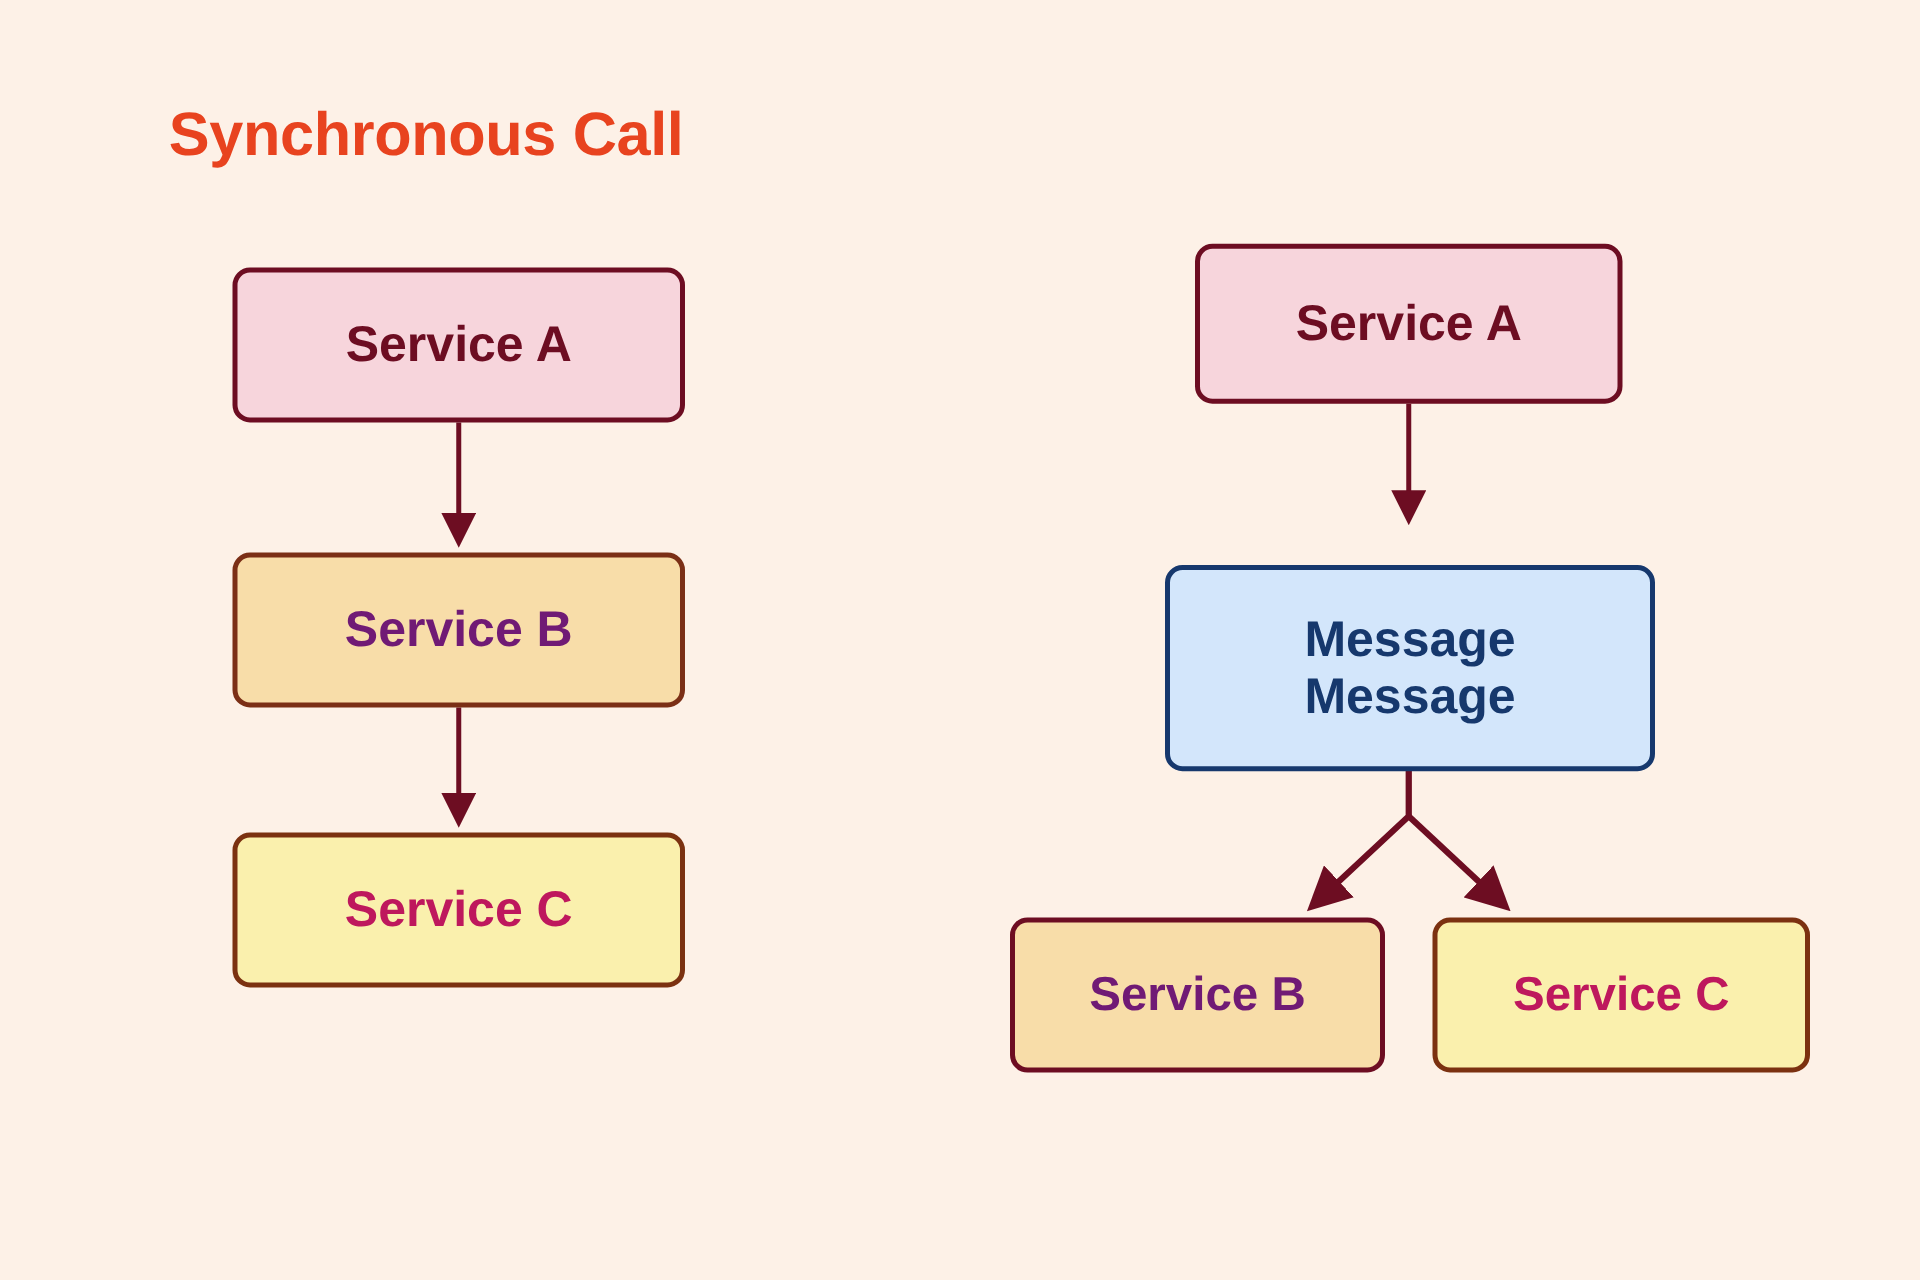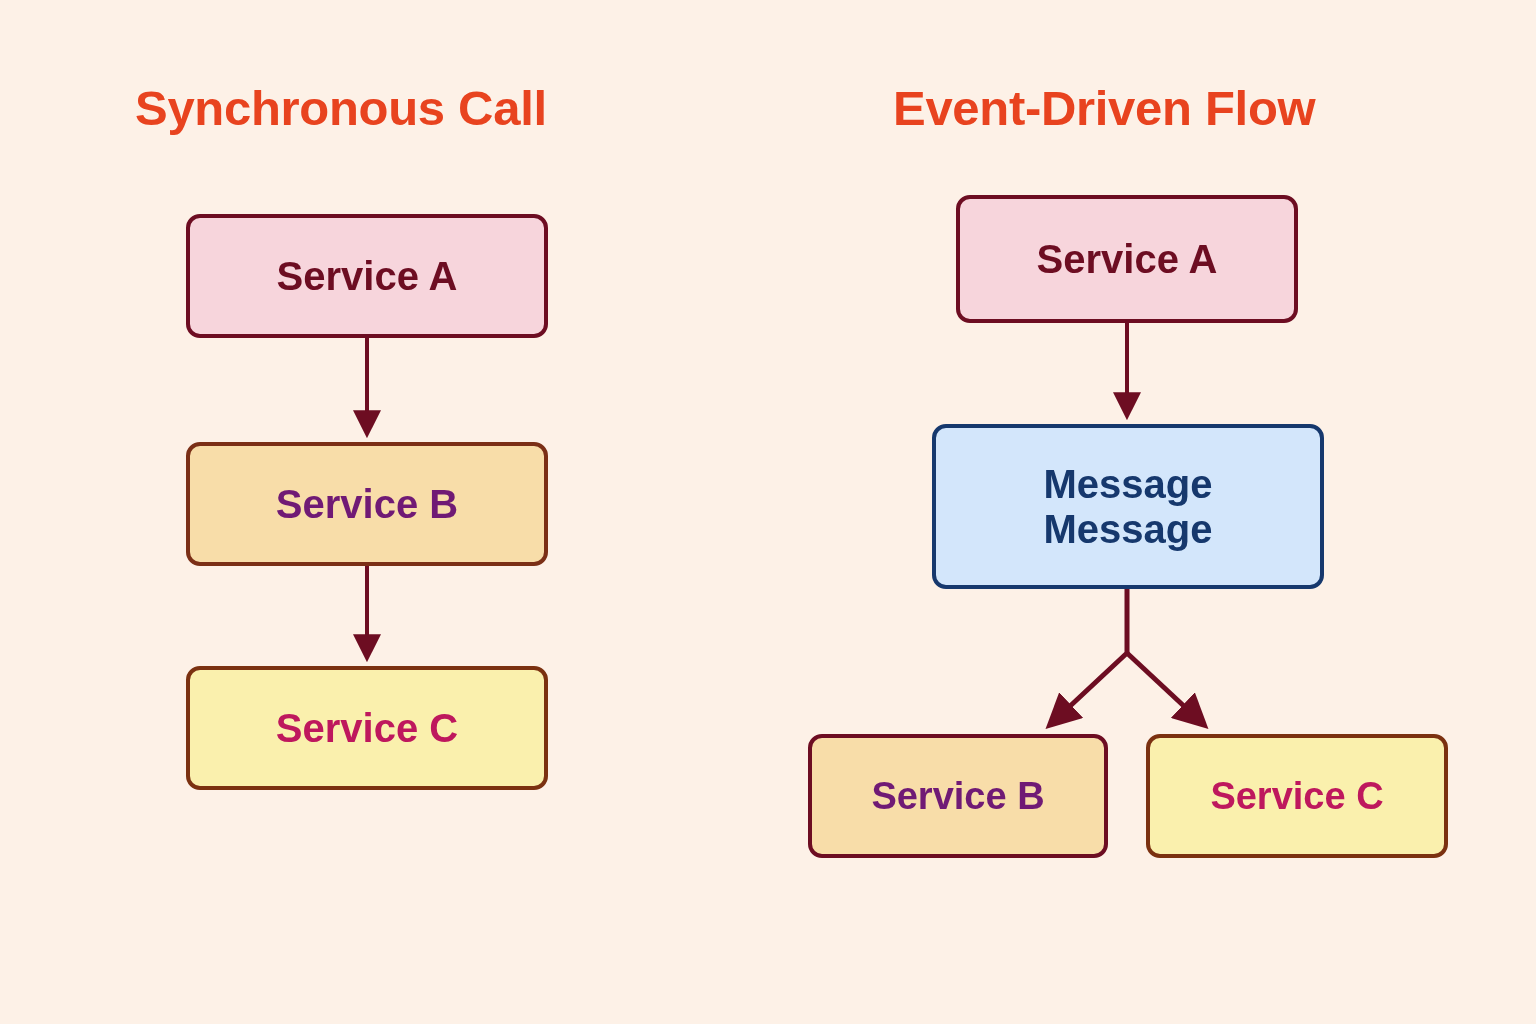--- a/index.html
+++ b/index.html
@@ -63,20 +63,21 @@
     background: #faf0ad;
     border-color: #7b3110;
     border-width: 4px;
     color: #be185d;
   }
   .node.blue {
     background: #d3e6fb;
     border-color: #16386d;
     border-width: 4px;
     color: #16386d;
+    margin-top: 28px;
   }
   .node.br-dark { border-color: #6d0d22; }
 
   
   #n-l-a { left: 186px; top: 214px;  width: 362px; height: 124px; font-size: 40px; }
   #n-l-b { left: 186px; top: 442px;  width: 362px; height: 124px; font-size: 40px; }
   #n-l-c { left: 186px; top: 666px;  width: 362px; height: 124px; font-size: 40px; }
 
   
   #n-r-a  { left: 956px;  top: 195px; width: 342px; height: 128px; font-size: 40px; }
@@ -111,21 +112,20 @@
 
     <line x1="1127" y1="323" x2="1127" y2="412" stroke="#6d0d22" stroke-width="4" marker-end="url(#arrowhead)"></line>
 
     <path d="M 1127 589 L 1127 653 L 1053 722" fill="none" stroke="#6d0d22" stroke-width="5" marker-end="url(#arrowhead)"></path>
 
     <path d="M 1127 653 L 1201 722" fill="none" stroke="#6d0d22" stroke-width="5" marker-end="url(#arrowhead)"></path>
   </svg>
 
   <div class="title" id="title-left">Synchronous Call</div>
 
-  <div class="title" id="title-right">Event-Driven Flow</div>
 
   <div class="node pink" id="n-l-a">
     <span>Service A</span>
   </div>
 
   <div class="node orange" id="n-l-b">
     <span>Service B</span>
   </div>
 
   <div class="node yellow" id="n-l-c">

